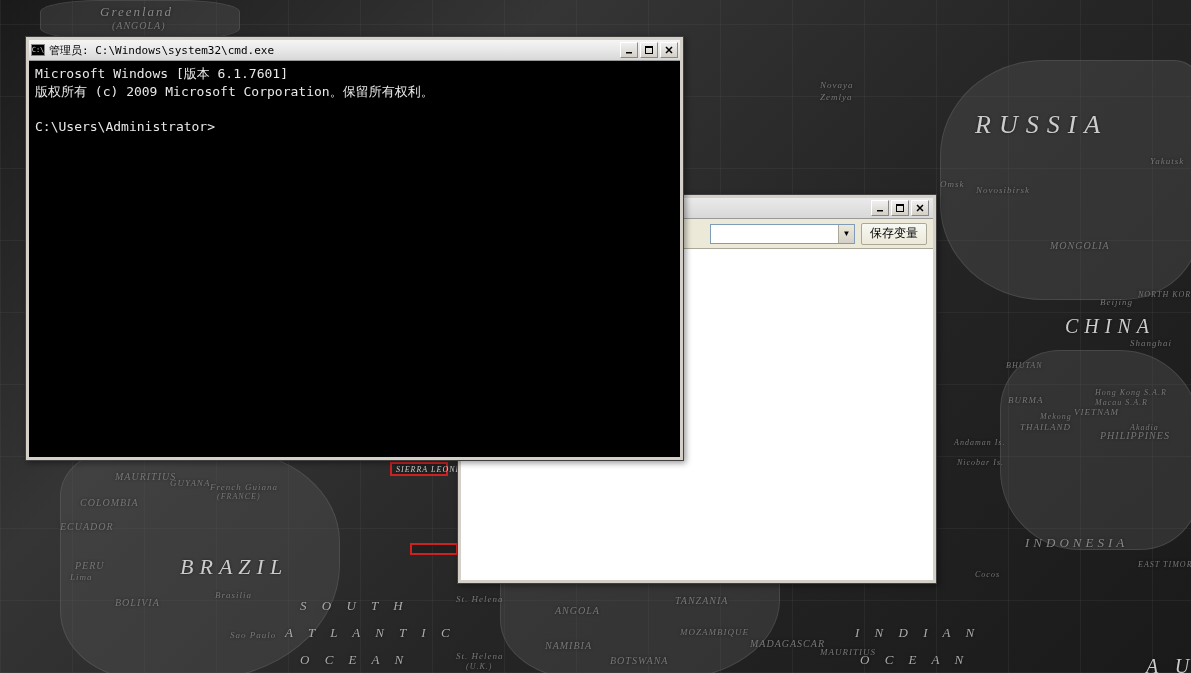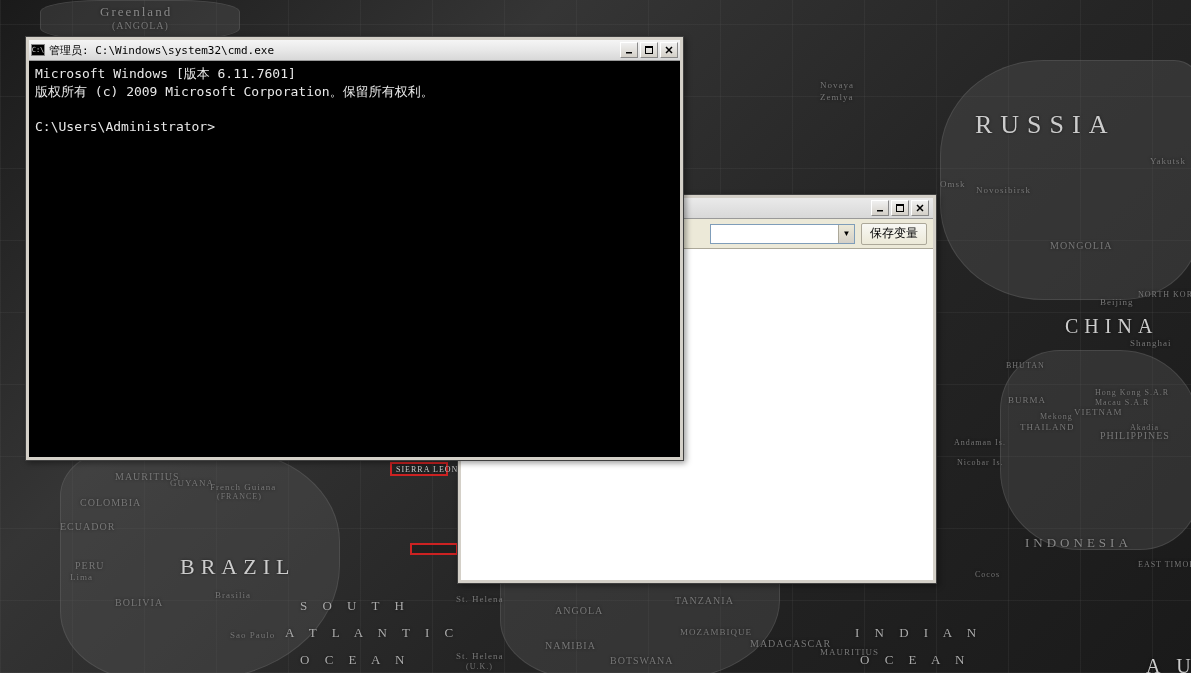--- a/index.html
+++ b/index.html
@@ -33,20 +33,21 @@
         repeating-linear-gradient(90deg, rgba(100,100,100,0.15) 0px, rgba(100,100,100,0.15) 1px, transparent 1px, transparent 72px);
     }
     .map-label {
       position: absolute;
       color: #999;
       font-family: Georgia, serif;
       font-size: 20px;
       letter-spacing: 4px;
       text-shadow: 0 0 3px rgba(0,0,0,0.5);
       white-space: nowrap;
+      font-style: italic;
     }
     .map-label.small {
       font-size: 10px;
       letter-spacing: 1px;
       color: #777;
     }
     .map-label.med {
       font-size: 13px;
       letter-spacing: 2px;
       color: #888;
@@ -348,18 +349,18 @@
               <rect x="0.5" y="0.5" width="7" height="1.5" fill="#000"></rect>
             </svg>
         </div>
         <div class="title-btn" title="关闭">
           <svg width="8" height="8" viewBox="0 0 8 8">
               <path d="M1 1 L7 7 M7 1 L1 7" stroke="#000" stroke-width="1.5"></path>
             </svg>
         </div>
       </div>
     </div>
-    <div class="cmd-body"><span>Microsoft Windows [版本 6.11.7601]</span>
+    <div class="cmd-body"><span>Microsoft Windows [版本 6.1.7601]</span>
 <span>版权所有 (c) 2009 Microsoft Corporation。保留所有权利。</span>
 
 <span>C:\Users\Administrator&gt;</span></div>
   </div>
 </div>
 
 </body></html>

